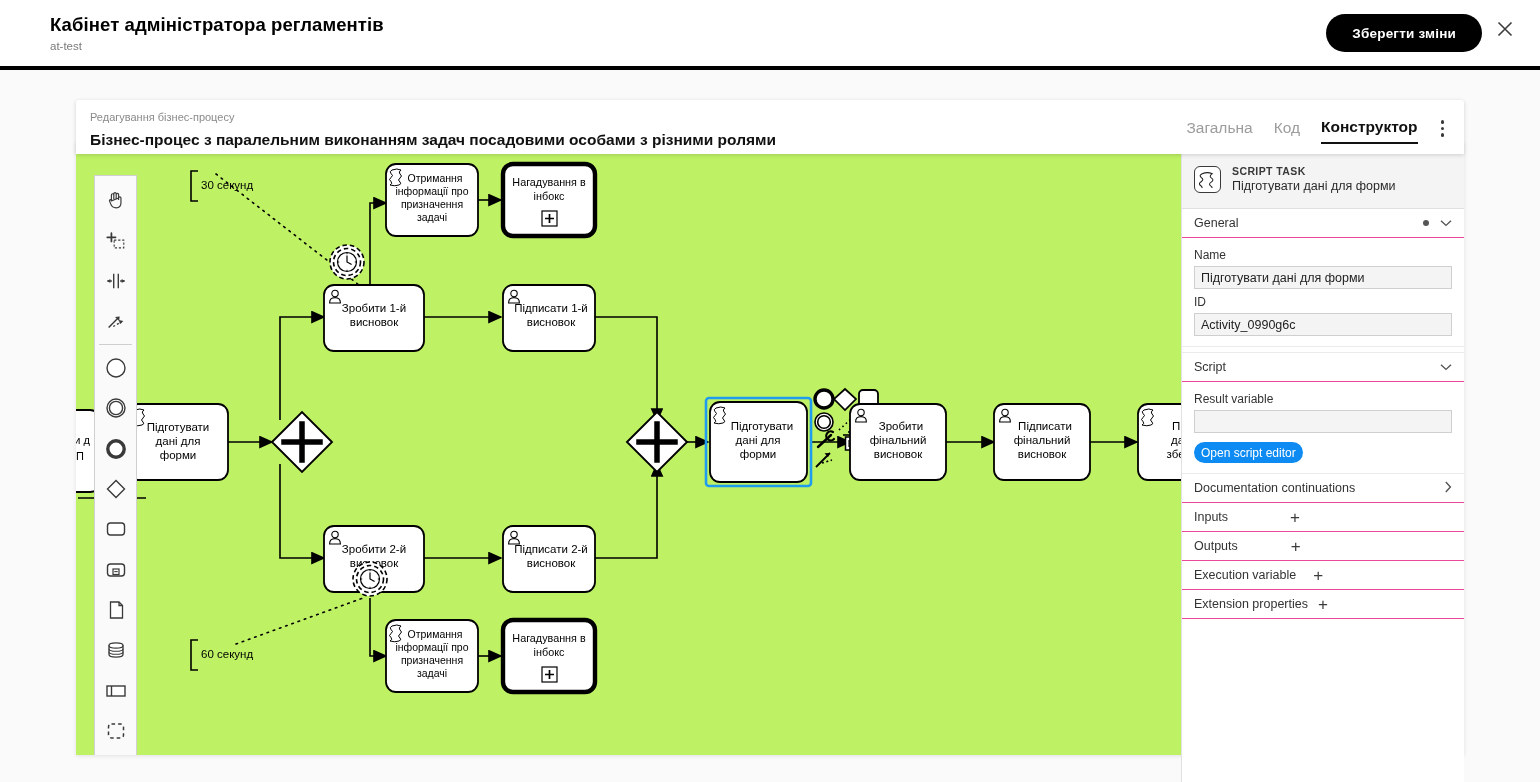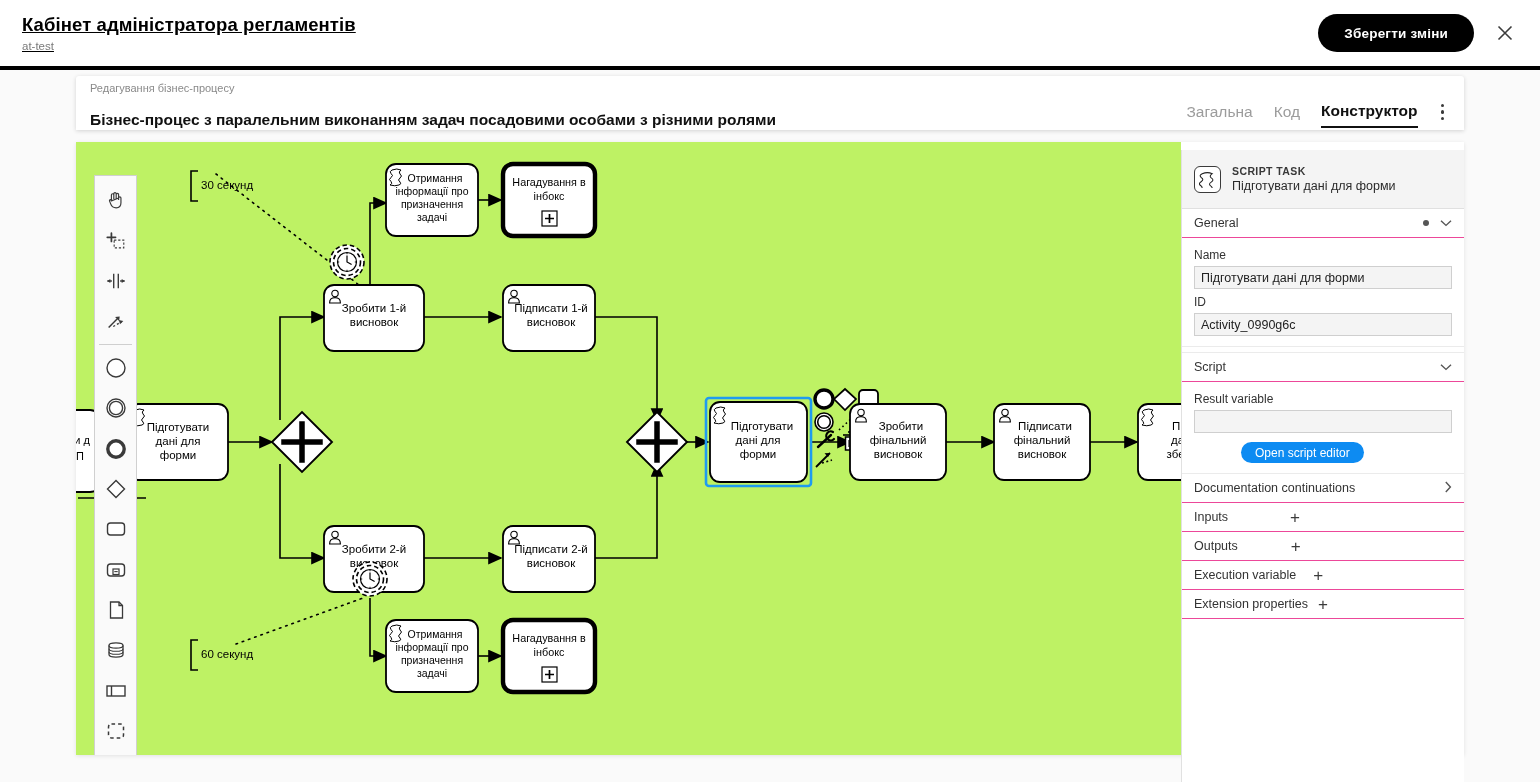--- a/index.html
+++ b/index.html
@@ -13,47 +13,47 @@
   }
   #app { position: relative; width: 1540px; height: 782px; background: #fafafa; }
 
   
   .appbar {
     position: absolute; left: 0; top: 0; width: 1540px; height: 70px;
     background: #ffffff;
     border-bottom: 4px solid #000000;
     display: flex; align-items: center;
   }
-  .appbar-titles { margin-left: 22px; text-decoration: underline; }
+  .appbar-titles { margin-left: 50px; }
   .app-title { font-size: 18.5px; font-weight: bold; letter-spacing: .1px; line-height: 22px; color: #000; }
   .app-subtitle { font-size: 11.5px; color: #7a7a7a; margin-top: 3px; line-height: 14px; }
-  .appbar-actions { margin-left: auto; display: flex; align-items: center; gap: 16px; margin-right: 20px; }
+  .appbar-actions { margin-left: auto; display: flex; align-items: flex-start; gap: 8px; margin-right: 20px; }
   .save-btn {
     background: #000; color: #fff; border: none; border-radius: 24px;
     height: 38px; padding: 0 26px; font-size: 13.5px; font-weight: bold;
     font-family: "Liberation Sans", sans-serif; cursor: pointer;
     letter-spacing: .2px;
   }
   .close-btn {
     width: 30px; height: 30px; display: flex; align-items: center; justify-content: center;
     cursor: pointer; color: #3c3c3c;
   }
 
   
   .card {
-    position: absolute; left: 76px; top: 76px; width: 1388px; height: 54px;
+    position: absolute; left: 76px; top: 100px; width: 1388px; height: 54px;
     background: #ffffff;
     border-radius: 3px 3px 0 0;
     box-shadow: 0 1px 4px rgba(0,0,0,.16);
-    display: flex; align-items: flex-end;
+    display: flex; align-items: flex-start;
     z-index: 5;
   }
   .card-left { padding: 11px 0 0 14px; }
   .crumb { font-size: 11px; color: #8a8a8a; line-height: 13px; }
-  .proc-title { font-size: 15.5px; font-weight: bold; line-height: 20px; margin-top: 15px; color: #111; }
+  .proc-title { font-size: 15.5px; font-weight: bold; line-height: 20px; margin-top: 6px; color: #111; }
   .card-tabs { margin-left: auto; display: flex; align-items: center; gap: 21px; padding: 16px 18px 0 0; }
   .tab { font-size: 15.5px; color: #9c9c9c; cursor: pointer; padding-bottom: 6px; }
   .tab.active { color: #111; font-weight: bold; border-bottom: 2px solid #111; }
   .kebab { display: flex; flex-direction: column; gap: 3px; cursor: pointer; padding: 4px 2px 10px 2px; }
   .kebab i { width: 3.5px; height: 3.5px; background: #3a3a3a; border-radius: 50%; display: block; }
 
   
   .modeler {
     position: absolute; left: 76px; top: 142px; width: 1388px; height: 613px;
     background: #ffffff;
@@ -101,22 +101,22 @@
   .grp-body { padding: 4px 12px 10px 12px; border-bottom: 1px solid #ebebeb; }
   .f-label { font-size: 12px; color: #333; margin: 6px 0 4px 0; }
   .f-input {
     width: 100%; height: 23px; border: 1px solid #cfcfcf; background: #f4f4f4;
     font-size: 12.5px; color: #222; padding: 0 6px;
     font-family: "Liberation Sans", sans-serif;
   }
   .f-input.blank { background: #f4f4f4; }
   .blue-btn {
     margin-top: 9px; background: #0d8bf2; color: #fff; border: none;
-    border-radius: 12px; height: 21px; padding: 0 14px; font-size: 12px;
-    font-family: "Liberation Sans", sans-serif; cursor: pointer; margin-left: 47px;
+    border-radius: 12px; height: 21px; padding: 0 7px; font-size: 12px;
+    font-family: "Liberation Sans", sans-serif; cursor: pointer;
   }
   .plus { font-size: 17px; color: #3b3b3b; line-height: 1; font-weight: 300; }
   .sep-thick { height: 6px; background: #fff; border-bottom: 1px solid #ebebeb; }
 
   
   .bpmn text { font-family: "Liberation Sans", sans-serif; }
 </style>
 </head>
 <body>
 

